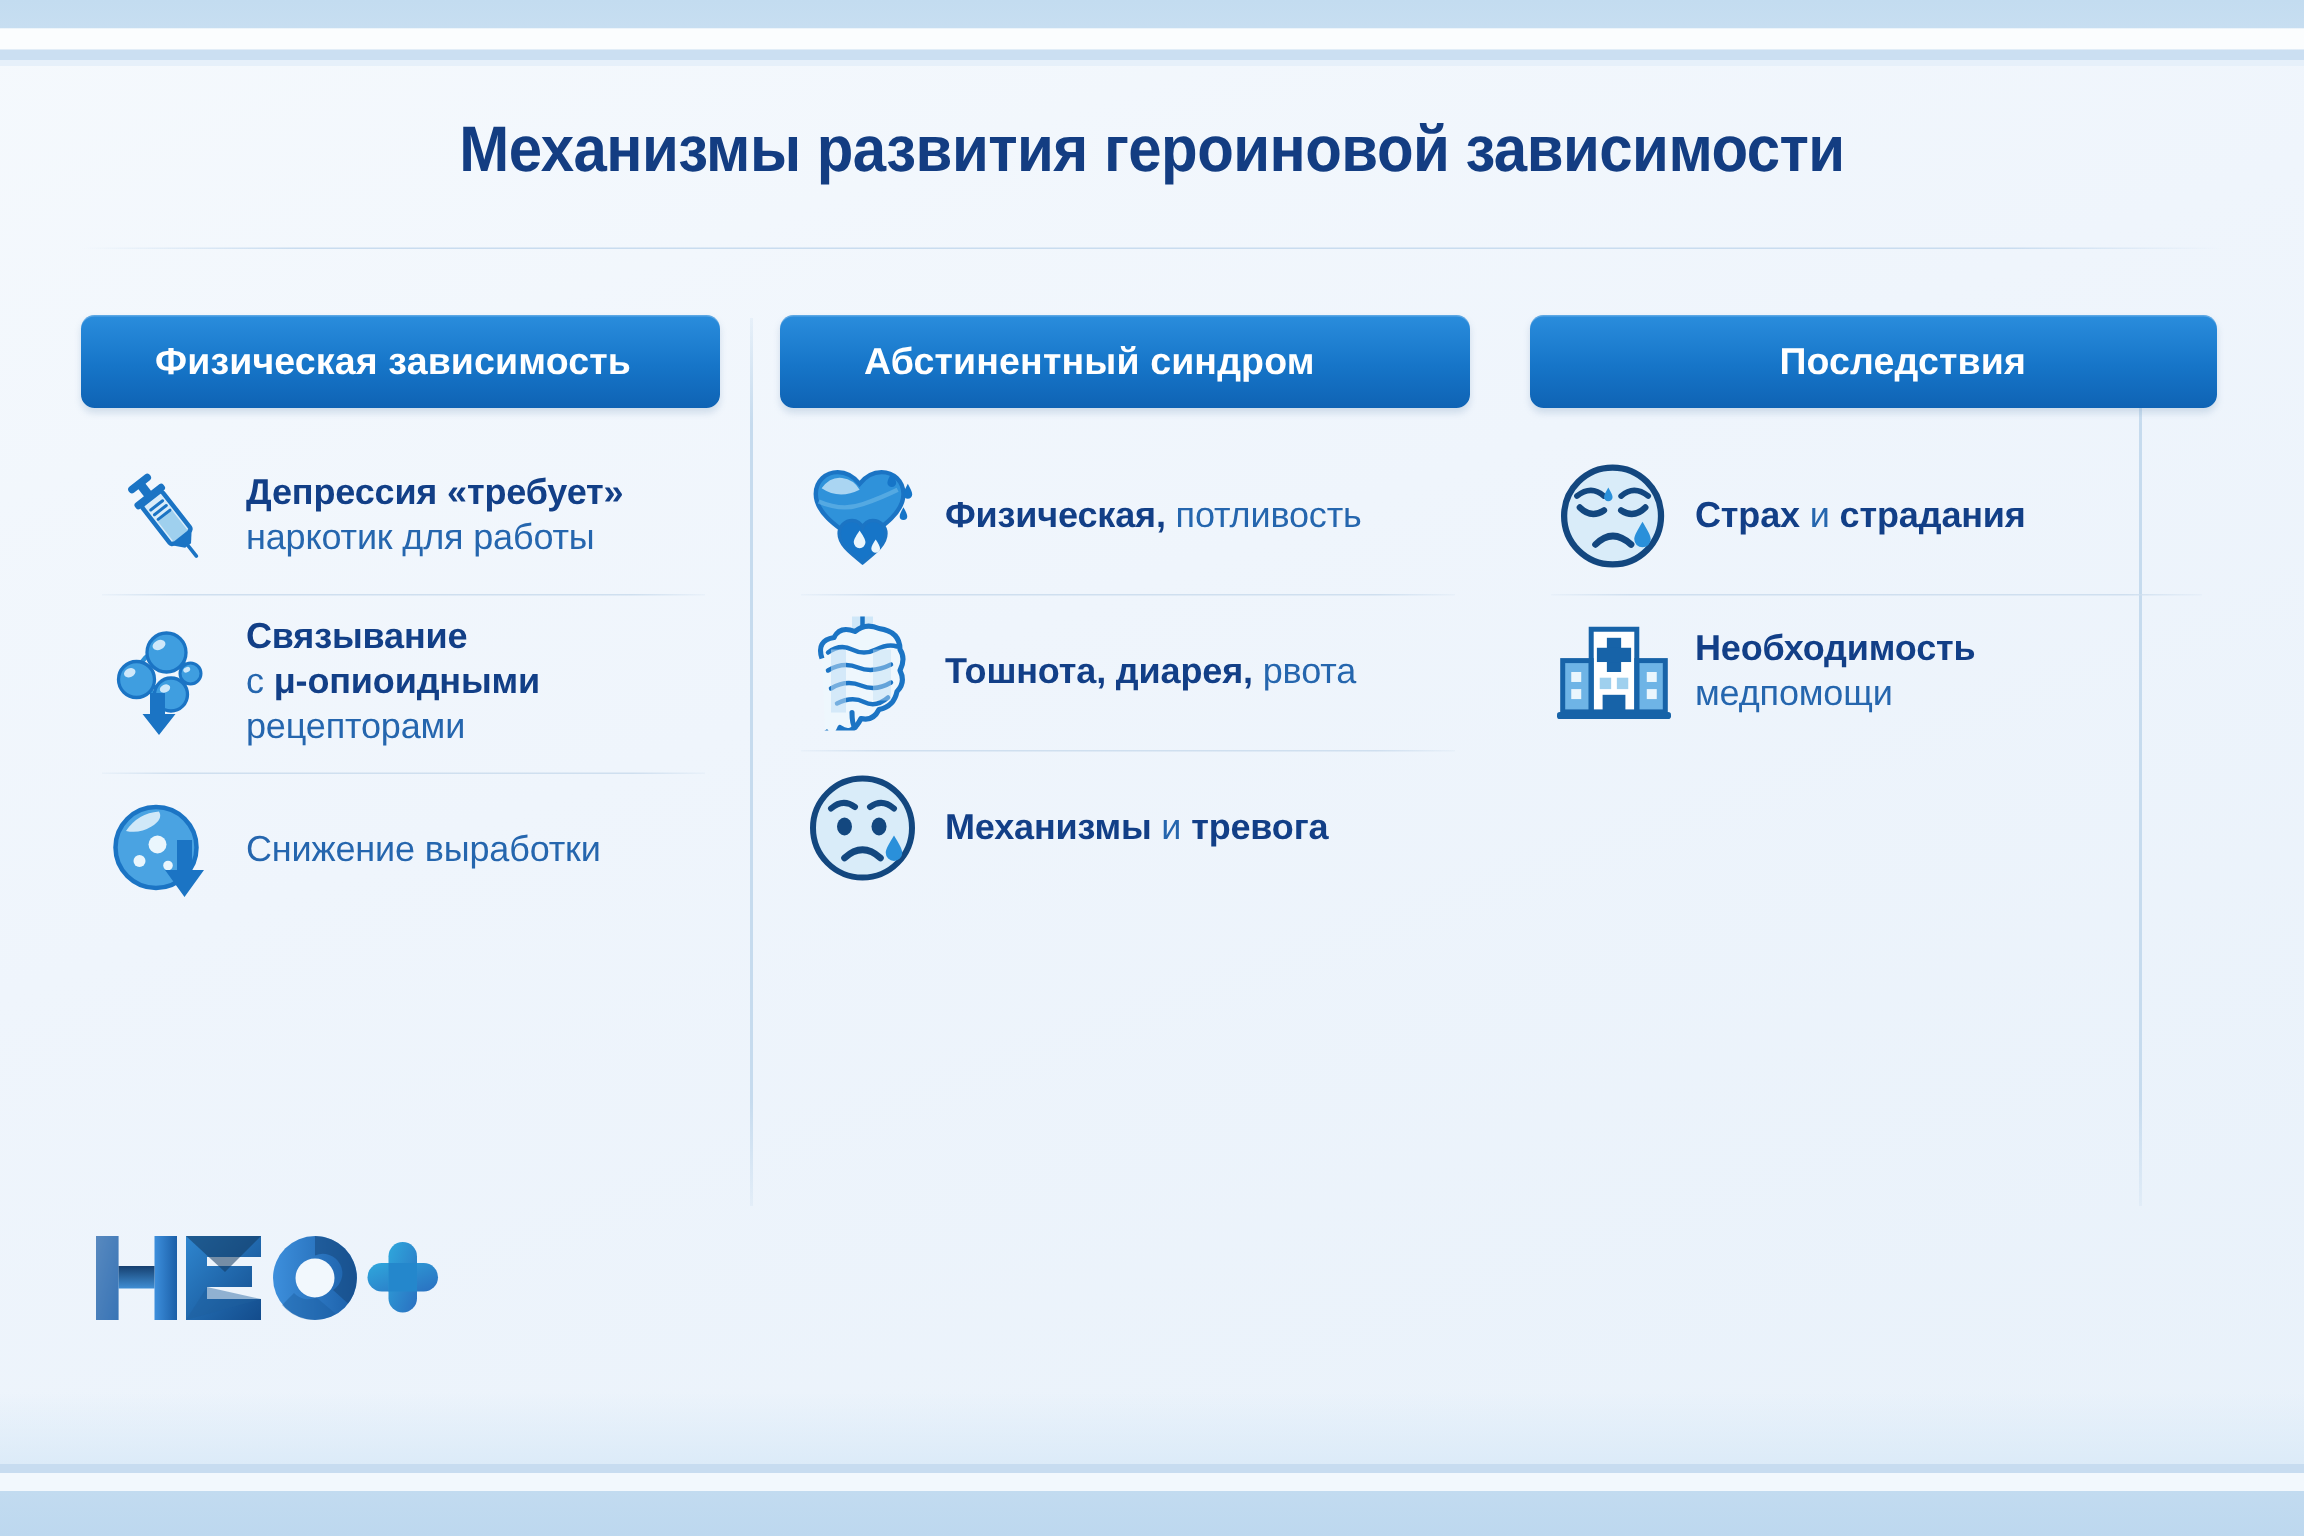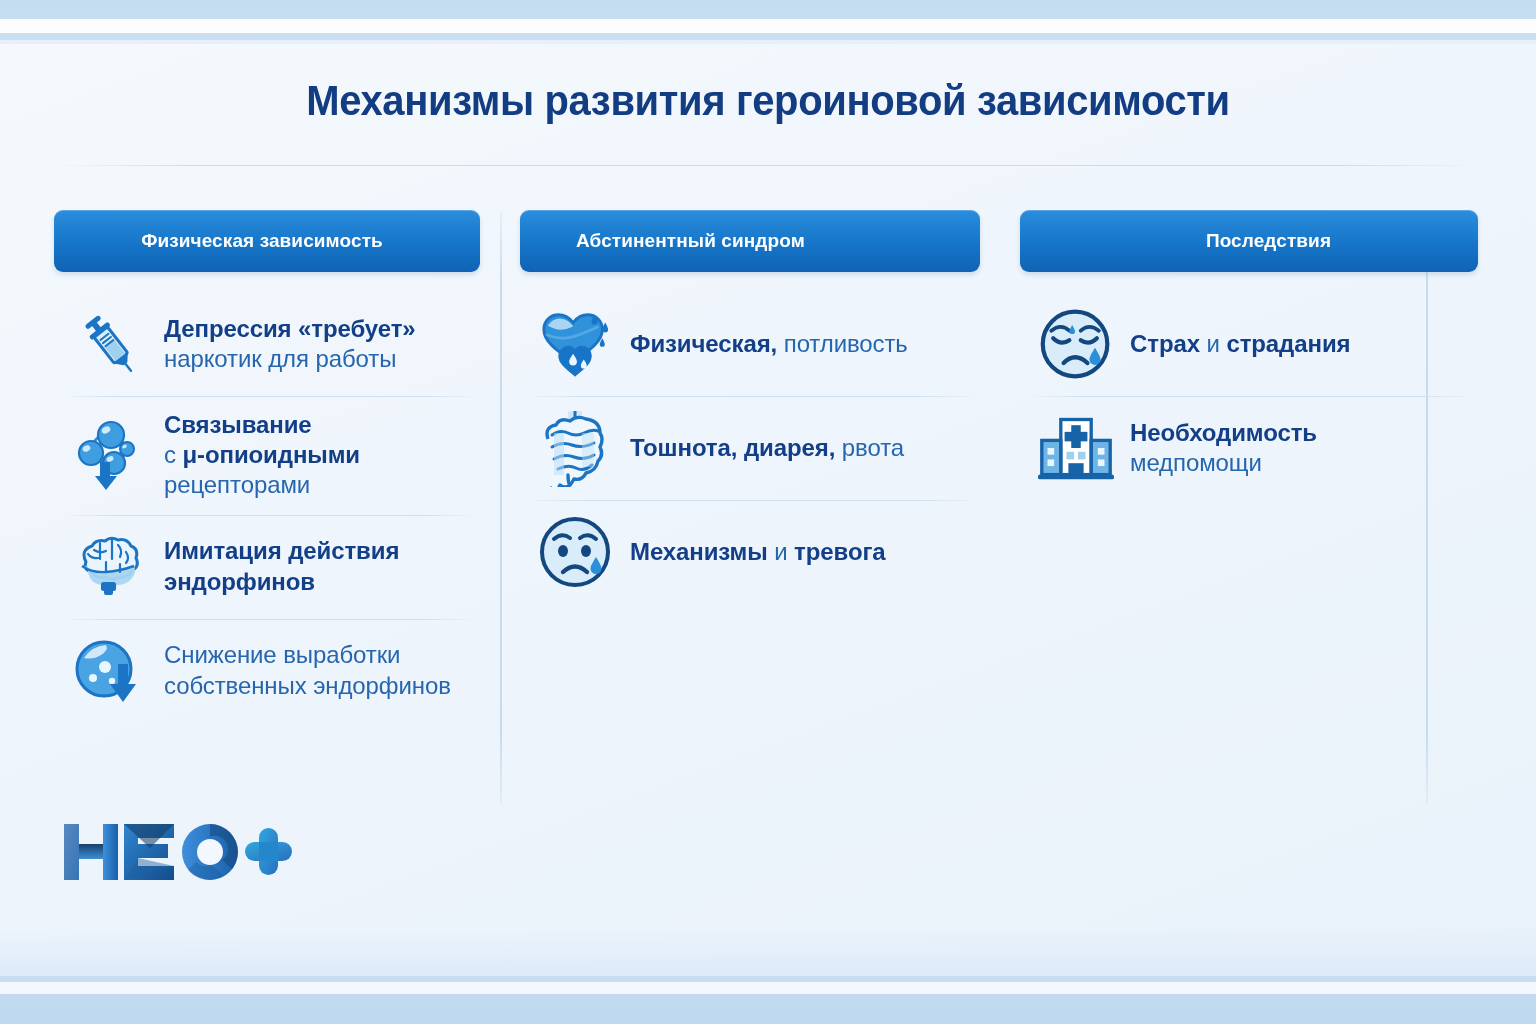--- a/index.html
+++ b/index.html
@@ -112,21 +112,21 @@
 
   
   .col-header {
     height: 62px;
     border-radius: 9px;
     background: linear-gradient(180deg, #2a8ddd 0%, #1675c8 55%, #0f63b4 100%);
     box-shadow: 0 3px 5px rgba(90,130,175,0.22), inset 0 1px 0 rgba(255,255,255,0.24);
     display: flex;
     align-items: center;
     color: #ffffff;
-    font-size: 19px;
+    font-size: 25px;
     font-weight: 700;
     letter-spacing: 0.1px;
     font-family: "Liberation Sans Narrow", "Liberation Sans", "DejaVu Sans", sans-serif;
     position: relative;
   }
   .hdr-1 { justify-content: center; padding-right: 10px; }
   .hdr-2 { justify-content: flex-start; padding-left: 56px; }
   .hdr-3 { justify-content: center; padding-left: 39px; }
 
   
@@ -232,52 +232,35 @@
               <path d="M26 44h10v14h7L32 72 21 58h5z" fill="#1b74c4"></path>
             </svg>
           </span>
           <div class="item-text">
             <b>Связывание</b><br>
             <span class="reg">с </span><b>μ-опиоидными</b><br>
             <span class="reg">рецепторами</span>
           </div>
         </div>
 
-        <div class="item">
-          <span class="icon-wrap">
-            <svg width="76" height="62" viewBox="0 0 76 62">
-              <path d="M14 26q-6-12 6-16 4-7 13-5 6-5 13-1 9-2 13 6 8 3 5 12 4 8-4 13-4 7-13 6-7 4-14 0-9 2-13-5-9-2-6-10z" fill="#e9f4fc" stroke="#1b74c4" stroke-width="3" stroke-linejoin="round"></path>
-              <path d="M10 30q10 7 24 6t28-6q3 6-2 12-5 7-14 7-8 4-15 0-9 0-13-7-3-6 -2-12z" fill="#a9d6f1" opacity="0.95"></path>
-              <path d="M10 30q10 7 24 6t28-6" stroke="#1b74c4" stroke-width="2.4" fill="none"></path>
-              <path d="M28 7v16M40 4v19M22 14q6 4 12 1M46 9q5 5 2 12M54 16q4 6 0 11M16 18q4 5 10 4M34 26v10M48 28v8" stroke="#1b74c4" stroke-width="2.2" fill="none" stroke-linecap="round"></path>
-              <rect x="29" y="46" width="15" height="9" rx="2.5" fill="#1b74c4"></rect>
-              <rect x="32" y="53" width="9" height="6" rx="2" fill="#1b74c4"></rect>
-            </svg>
-          </span>
-          <div class="item-text">
-            <b>Имитация действия</b><br>
-            <b>эндорфинов</b>
-          </div>
-        </div>
 
         <div class="item">
           <span class="icon-wrap">
             <svg width="76" height="70" viewBox="0 0 76 70">
               <circle cx="32" cy="33" r="27" fill="#4aa3e2"></circle>
               <circle cx="32" cy="33" r="27" fill="none" stroke="#1b74c4" stroke-width="3"></circle>
               <path d="M12 22q8-12 22-13 3 5-5 10t-17 3z" fill="#dff0fb" opacity="0.9"></path>
               <circle cx="33" cy="31" r="6" fill="#eaf6fd"></circle>
               <circle cx="21" cy="42" r="4" fill="#eaf6fd"></circle>
               <circle cx="40" cy="45" r="3.2" fill="#eaf6fd"></circle>
               <path d="M46 28h10v20h8L51 66 38 48h8z" fill="#1b74c4"></path>
             </svg>
           </span>
           <div class="item-text">
             <span class="reg">Снижение выработки</span><br>
-            <span class="reg">собственных эндорфинов</span>
           </div>
         </div>
 
       </div>
       <div class="col-divider div-1"></div>
     </div>
 
     <div class="col col-2">
       <div class="col-header hdr-2">
         <span>Абстинентный синдром</span>

